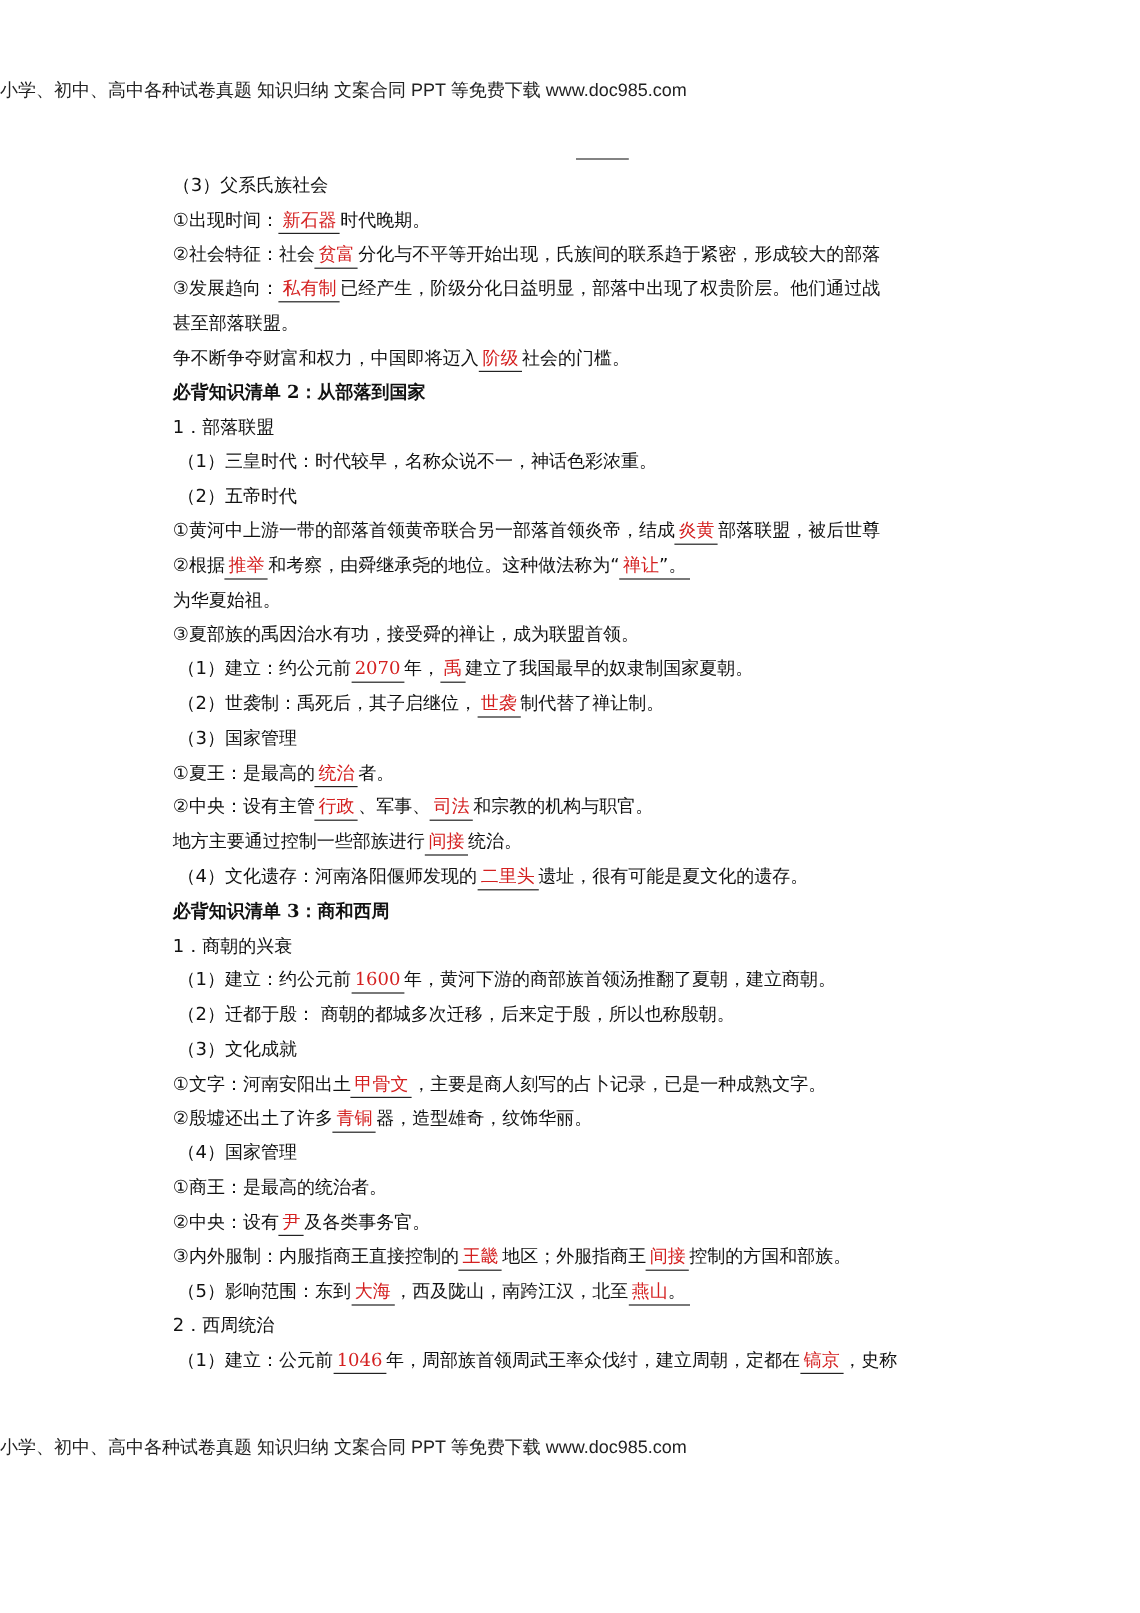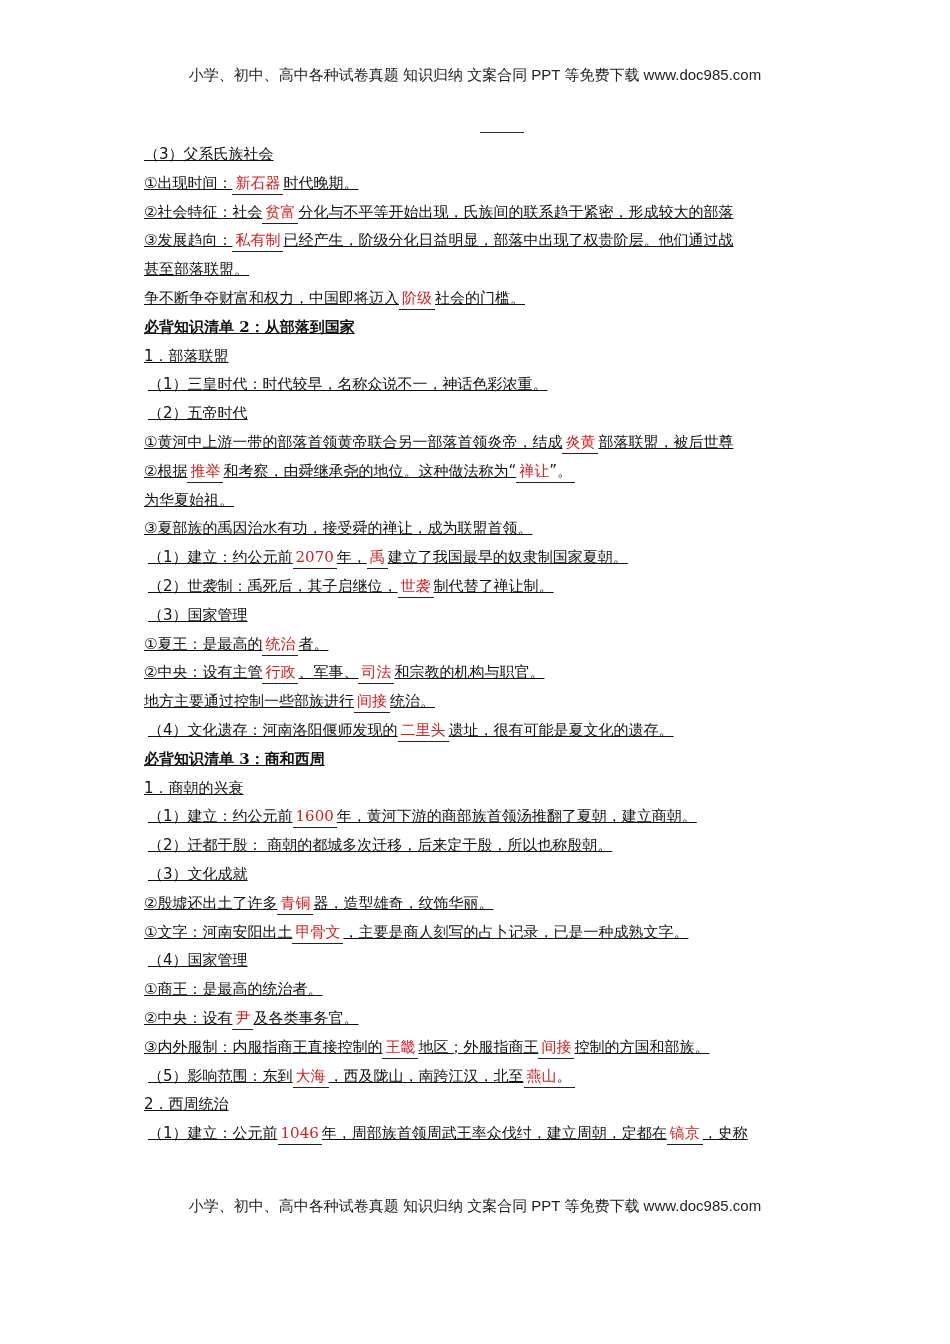--- a/index.html
+++ b/index.html
@@ -1,23 +1,23 @@
 <!DOCTYPE html>
 <html><head>
 <meta charset="utf-8">
 <style>
   html, body { margin: 0; padding: 0; background: #ffffff; }
   body { width: 950px; height: 1344px; position: relative; overflow: hidden;
          font-family: "DejaVu Sans", "Liberation Sans", sans-serif; color: #111; }
-  .banner { position: absolute; left: 0; width: 950px; text-align: center; font-size: 15px; color: #222;
+  .banner { position: absolute; left: 0; width: 950px; font-size: 15px; color: #222;
             font-family: "Liberation Sans", "DejaVu Sans", sans-serif; }
   .banner.top { top: 66px; }
   .banner.bottom { top: 1197px; }
   .topline { position: absolute; left: 480px; top: 132px; width: 44px; height: 0; border-top: 1.5px solid #333; }
-  .content { position: absolute; left: 144px; top: 140px; width: 670px; font-size: 15px; line-height: 28.8px; text-decoration: underline; }
+  .content { position: absolute; left: 144px; top: 140px; width: 670px; font-size: 15px; line-height: 28.8px; }
   .line { white-space: nowrap; }
   .indent { padding-left: 4px; }
   .h { font-weight: bold; font-family: "DejaVu Serif", "Liberation Serif", serif; }
   .ans { color: #d42020; font-family: "DejaVu Serif", "Liberation Serif", serif; }
   .blank { display: inline-block; border-bottom: 1.3px solid #222; line-height: 22px; padding: 0 3px; text-align: right; }
 </style>
 </head>
 <body>
 
 <div class="banner top">小学、初中、高中各种试卷真题 知识归纳 文案合同 PPT 等免费下载   www.doc985.com</div>
@@ -45,22 +45,22 @@
   <div class="line"><span>①夏王：是最高的</span><span class="blank"><span class="ans">统治</span></span><span>者。</span></div>
   <div class="line"><span>②中央：设有主管</span><span class="blank"><span class="ans">行政</span></span><span>、军事、</span><span class="blank"><span class="ans">司法</span></span><span>和宗教的机构与职官。</span></div>
   <div class="line"><span>地方主要通过控制一些部族进行</span><span class="blank"><span class="ans">间接</span></span><span>统治。</span></div>
   <div class="line indent"><span>（4）文化遗存：河南洛阳偃师发现的</span><span class="blank"><span class="ans">二里头</span></span><span>遗址，很有可能是夏文化的遗存。</span></div>
 
   <div class="line h">必背知识清单 3：商和西周</div>
   <div class="line">1．商朝的兴衰</div>
   <div class="line indent"><span>（1）建立：约公元前</span><span class="blank"><span class="ans">1600</span></span><span>年，黄河下游的商部族首领汤推翻了夏朝，建立商朝。</span></div>
   <div class="line indent">（2）迁都于殷： 商朝的都城多次迁移，后来定于殷，所以也称殷朝。</div>
   <div class="line indent">（3）文化成就</div>
+  <div class="line"><span>①文字：河南安阳出土</span><span class="blank"><span class="ans">甲骨文</span></span><span>，主要是商人刻写的占卜记录，已是一种成熟文字。</span></div>
   <div class="line"><span>②殷墟还出土了许多</span><span class="blank"><span class="ans">青铜</span></span><span>器，造型雄奇，纹饰华丽。</span></div>
-  <div class="line"><span>①文字：河南安阳出土</span><span class="blank"><span class="ans">甲骨文</span></span><span>，主要是商人刻写的占卜记录，已是一种成熟文字。</span></div>
   <div class="line indent">（4）国家管理</div>
   <div class="line">①商王：是最高的统治者。</div>
   <div class="line"><span>②中央：设有</span><span class="blank"><span class="ans">尹</span></span><span>及各类事务官。</span></div>
   <div class="line"><span>③内外服制：内服指商王直接控制的</span><span class="blank"><span class="ans">王畿</span></span><span>地区；外服指商王</span><span class="blank"><span class="ans">间接</span></span><span>控制的方国和部族。</span></div>
   <div class="line indent"><span>（5）影响范围：东到</span><span class="blank"><span class="ans">大海</span></span><span>，西及陇山，南跨江汉，北至</span><span class="blank"><span class="ans">燕山</span><span>。</span></span></div>
   <div class="line">2．西周统治</div>
   <div class="line indent"><span>（1）建立：公元前</span><span class="blank"><span class="ans">1046</span></span><span>年，周部族首领周武王率众伐纣，建立周朝，定都在</span><span class="blank"><span class="ans">镐京</span></span><span>，史称</span></div>
 </div>
 
 <div class="banner bottom">小学、初中、高中各种试卷真题 知识归纳 文案合同 PPT 等免费下载   www.doc985.com</div>

